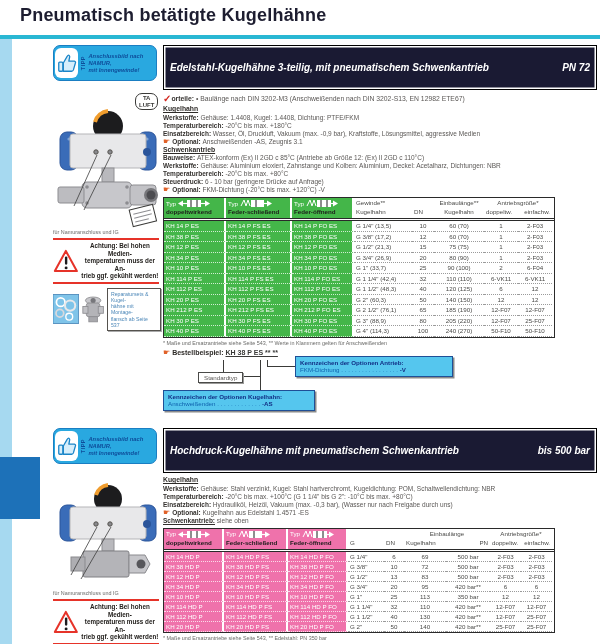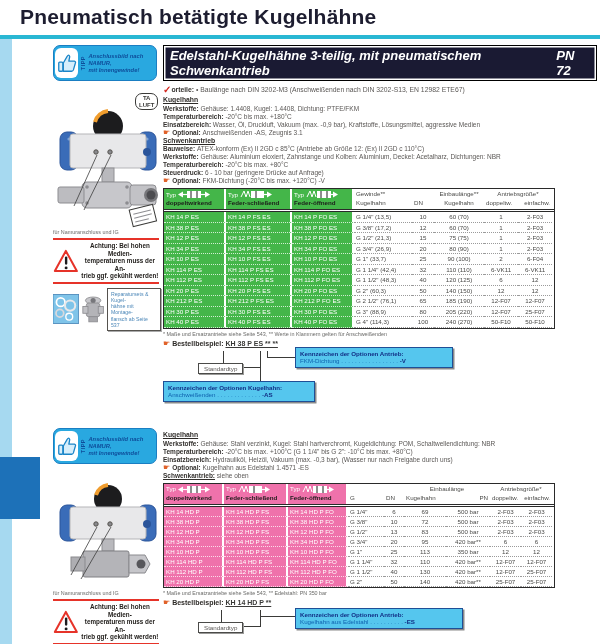--- a/index.html
+++ b/index.html
@@ -1,30 +1,30 @@
 <!DOCTYPE html>
 <html><head>
 <meta charset="utf-8">
 <style>
   html,body{margin:0;padding:0;background:#fff;}
   #page{position:relative;width:600px;height:644px;background:#fff;overflow:hidden;
         font-family:"Liberation Sans",sans-serif;-webkit-font-smoothing:antialiased;}
-  .title{position:absolute;left:20px;top:5px;font-size:21px;font-weight:bold;color:#1d1d30;letter-spacing:.2px;}
+  .title{position:absolute;left:20px;top:5px;font-size:18px;font-weight:bold;color:#1d1d30;letter-spacing:.2px;}
   .tealline{position:absolute;left:0;top:35px;width:600px;height:4px;background:#29b7d3;}
   .leftband{position:absolute;left:0;top:39px;width:12px;height:605px;background:#a6d9f0;}
   .bluerect{position:absolute;left:0;top:457px;width:40px;height:62px;background:#1d71b8;}
 
   .col-left1{position:absolute;left:53px;top:45px;width:108px;}
   .col-right1{position:absolute;left:163px;top:45px;width:434px;}
   .col-left2{position:absolute;left:53px;top:428px;width:108px;}
   .col-right2{position:absolute;left:163px;top:428px;width:434px;}
 
   
   .secheader{border:1px solid #000;background:#1a1a33;color:#fff;display:flex;justify-content:space-between;
-             align-items:center;padding:2px 6px;font-size:13px;font-weight:bold;font-style:italic;
+             align-items:center;padding:16px 6px;font-size:10px;font-weight:bold;font-style:italic;
              box-shadow:inset 0 0 0 1.5px #fff;}
   
   .infoblock{margin-top:3px;}
   .iline{font-size:6.5px;line-height:8px;color:#5a5755;white-space:nowrap;}
   .iline b{color:#34312e;}
   .heading{font-size:6.8px;font-weight:bold;text-decoration:underline;color:#2e2b28;line-height:8.5px;}
   .vorteile{margin:3px 0 1px;font-size:6.8px;color:#5a5755;white-space:nowrap;}
   .vorteile .chk{color:#d3251c;font-weight:bold;font-size:10px;vertical-align:-1px;}
   .vorteile b{color:#34312e;}
   .hand-icon{color:#e0622a;font-size:8px;margin-right:2px;line-height:6px;}
@@ -460,20 +460,24 @@
       </svg>
       <div class="warntext">
         <div>Achtung: Bei hohen Medien-</div>
         <div>temperaturen muss der An-</div>
         <div>trieb ggf. gekühlt werden!</div>
       </div>
     </div>
   </div>
 
   <div class="col-right2">
+    <div class="secheader">
+      <span>Hochdruck-Kugelhähne mit pneumatischem Schwenkantrieb</span>
+      <span>bis 500 bar</span>
+    </div>
 
     <div class="heading" style="margin-top:3px;">Kugelhahn</div>
     <div class="infoblock" style="margin-top:0;">
         <div class="iline"><b>Werkstoffe: </b>Gehäuse: Stahl verzinkt, Kugel: Stahl hartverchromt, Kugeldichtung: POM, Schaltwellendichtung: NBR</div>
         <div class="iline"><b>Temperaturbereich: </b>-20°C bis max. +100°C (G 1 1/4" bis G 2": -10°C bis max. +80°C)</div>
         <div class="iline"><b>Einsatzbereich: </b>Hydrauliköl, Heizöl, Vakuum (max. -0,3 bar), (Wasser nur nach Freigabe durch uns)</div>
         <div class="iline"><span class="hand-icon">☛</span><b>Optional: </b>Kugelhahn aus Edelstahl 1.4571 -ES</div>
       </div>
     <div class="iline">
       <b style="text-decoration:underline;">Schwenkantrieb:</b>

